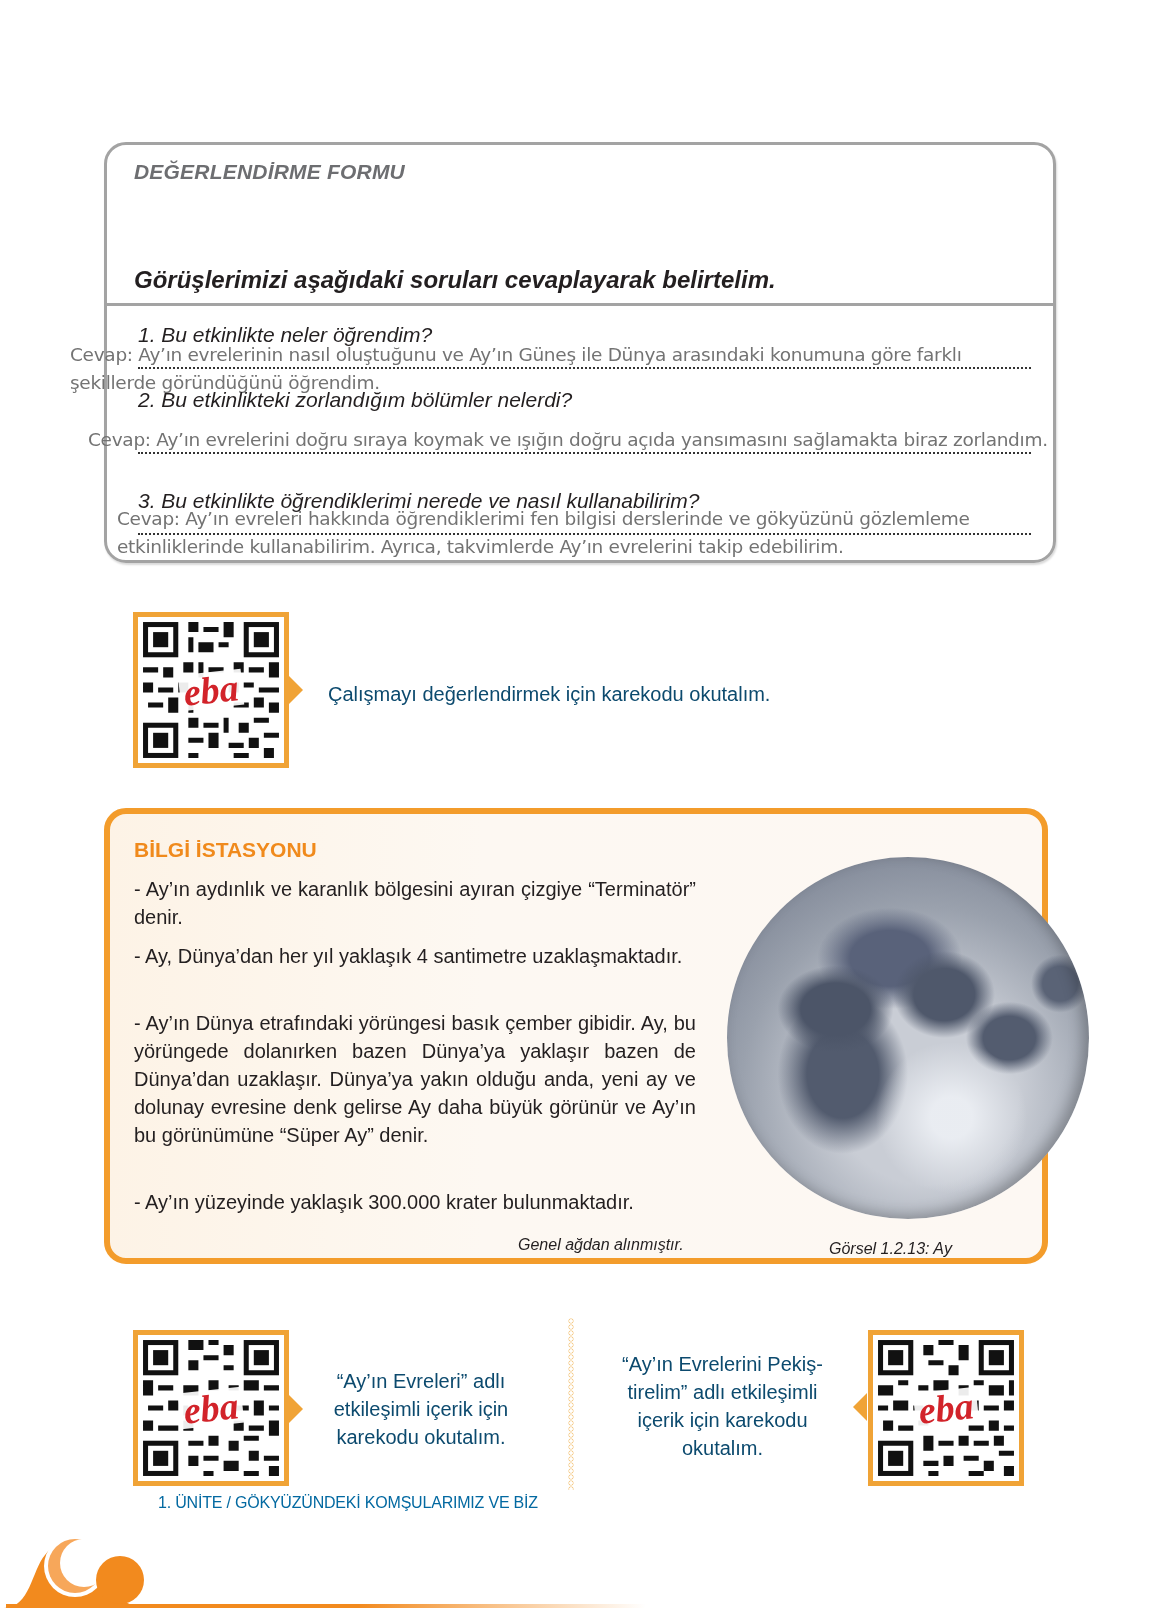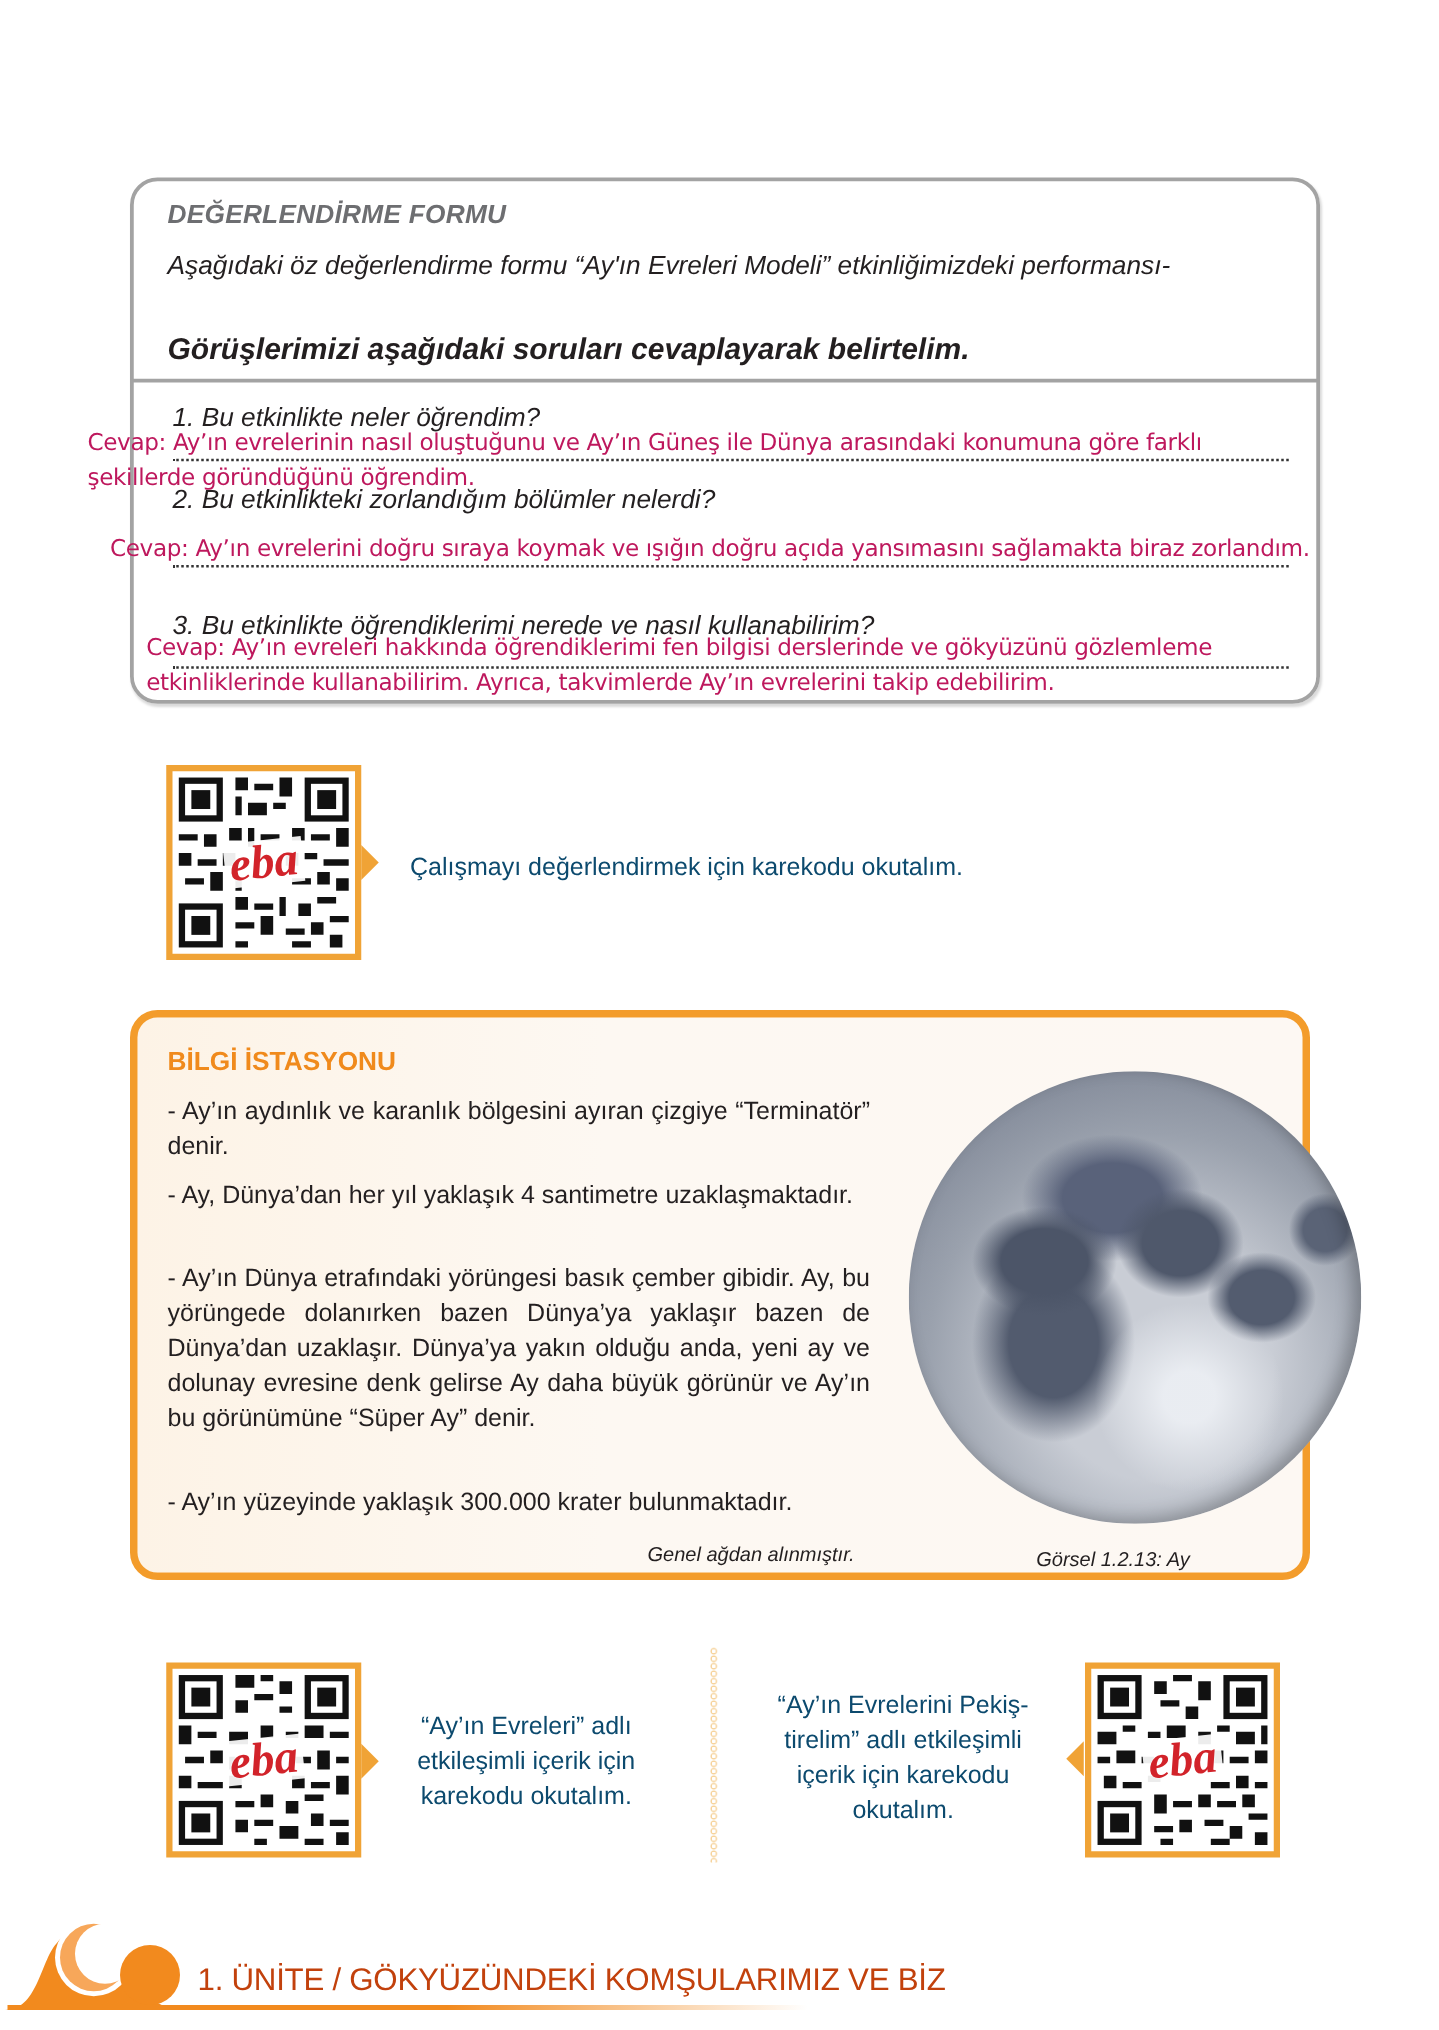--- a/index.html
+++ b/index.html
@@ -14,21 +14,21 @@
                 font-style:italic; color:#6d6e71; letter-spacing:0.2px; }
   .eval-intro { position:absolute; left:134px; top:199px; width:895px; font-size:21px;
                 font-style:italic; line-height:28px; color:#231f20; }
   .eval-instr { position:absolute; left:134px; top:266px; font-size:24px; font-weight:bold;
                 font-style:italic; color:#231f20; }
   .eval-divider { position:absolute; left:106px; top:303px; width:948px; height:3px; background:#a3a3a3; }
 
   .question { position:absolute; font-size:21px; font-style:italic; color:#231f20; white-space:nowrap;text-align:right; }
   .dots { position:absolute; height:0; border-bottom:2px dotted #333; }
   .answer { position:absolute; font-family:"DejaVu Sans", sans-serif; font-size:18.5px;
-            color:#be185d; white-space:nowrap; letter-spacing:-0.3px; }
+            color:#737373; white-space:nowrap; letter-spacing:-0.3px; }
 
   
   .qr { position:absolute; width:156px; height:156px; box-sizing:border-box;
         border:5px solid #f0a336; background:#ffffff; overflow:hidden; }
   .qr svg { display:block; }
   .qr-logo { position:absolute; left:50%; top:50%; transform:translate(-50%,-50%) rotate(-6deg);
              font-family:"Liberation Serif", serif; font-style:italic; font-weight:bold;
              font-size:38px; color:#d2232a; background:rgba(255,255,255,0.92);
              padding:0 4px; line-height:36px; text-shadow:0 0 2px #fff; }
   .qr-arrow-right { position:absolute; width:0; height:0; border-top:14px solid transparent;
@@ -61,29 +61,28 @@
 
   
   .chain { position:absolute; left:568px; top:1318px; width:6px; height:172px;
            background-image: radial-gradient(circle, transparent 1.5px, #f3c47a 2px, transparent 3px);
            background-size:6px 6px; }
 
   
   .footer-line { position:absolute; left:6px; top:1604px; width:640px; height:4px;
                  background:linear-gradient(90deg, #f28a1e 0%, #f28a1e 55%, rgba(242,138,30,0) 100%); }
   .footer-num { position:absolute; font-size:20px; font-weight:bold; color:#ffffff; }
-  .footer-text { position:absolute; left:158px; top:1570px; font-size:25px; color:#c2410c; letter-spacing:-0.2px; }
+  .footer-text { position:absolute; left:158px; top:1494px; font-size:16px; color:#0369a1; letter-spacing:-0.2px; }
 </style>
 </head>
 <body>
 
 <div class="eval-box"></div>
 <div class="eval-title">DEĞERLENDİRME FORMU</div>
 <div class="eval-intro">
-  <div>Aşağıdaki öz değerlendirme formu “Ay'ın Evreleri Modeli” etkinliğimizdeki performansı-</div>
 </div>
 <div class="eval-instr">Görüşlerimizi aşağıdaki soruları cevaplayarak belirtelim.</div>
 <div class="eval-divider"></div>
 
 <div class="question" style="left:138px; top:323px;">1. Bu etkinlikte neler öğrendim?</div>
 <div class="dots" style="left:138px; top:367px; width:893px;"></div>
 <div class="answer" style="left:70px; top:344px;">Cevap: Ay’ın evrelerinin nasıl oluştuğunu ve Ay’ın Güneş ile Dünya arasındaki konumuna göre farklı</div>
 <div class="answer" style="left:70px; top:372px;">şekillerde göründüğünü öğrendim.</div>
 
 <div class="question" style="left:138px; top:388px;">2. Bu etkinlikteki zorlandığım bölümler nelerdi?</div>

